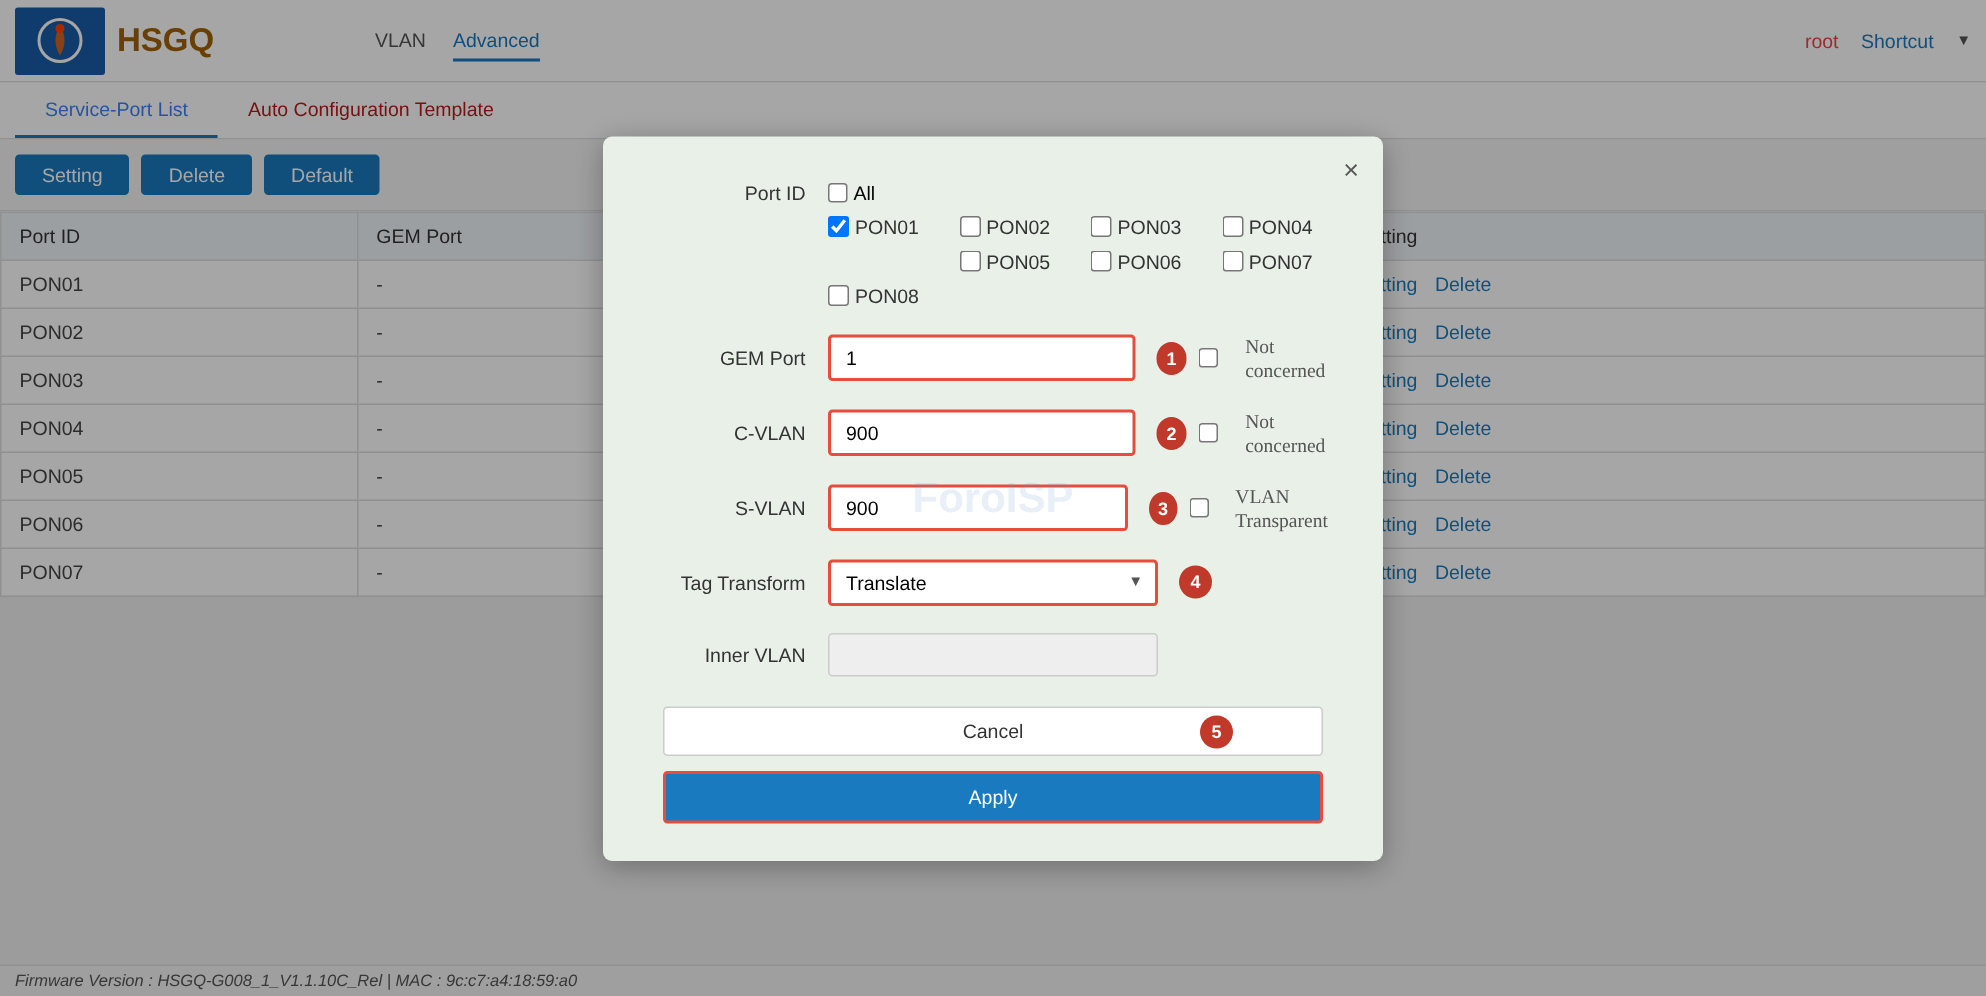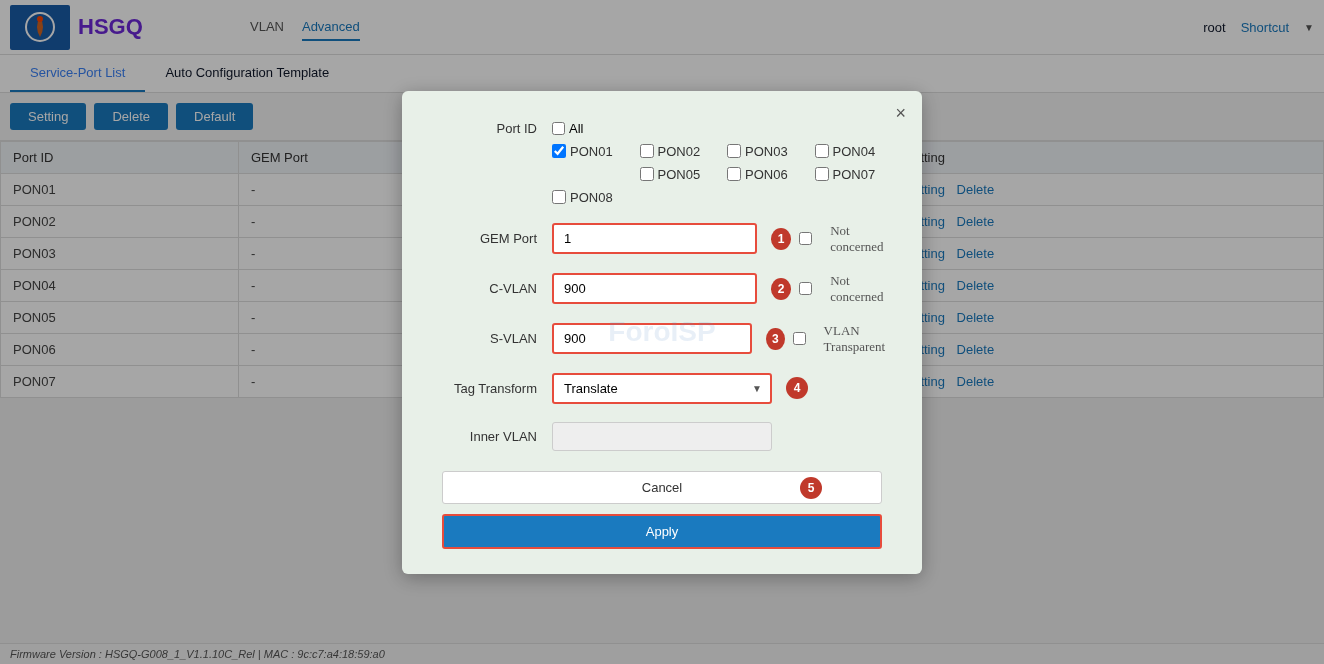--- a/index.html
+++ b/index.html
@@ -16,44 +16,44 @@
     }
     .logo-box {
       width: 60px; height: 45px; background: #1a5ca8;
       display: flex; align-items: center; justify-content: center;
       margin-right: 8px; border-radius: 2px;
     }
     .logo-icon {
       width: 36px; height: 36px;
     }
     .logo-text {
-      color: #6d28d9; font-size: 22px; font-weight: bold;
+      color: #a16207; font-size: 22px; font-weight: bold;
     }
     .nav-items {
       display: flex; gap: 18px; margin-left: 20px; flex: 1;
     }
     .nav-item {
       color: #555; cursor: pointer; padding: 5px 0;
       border-bottom: 2px solid transparent;
     }
     .nav-item.active { color: #1a7abf; border-bottom-color: #1a7abf; }
     .nav-right {
       display: flex; align-items: center; gap: 15px; color: #1a7abf;
     }
     .nav-right .shortcut { color: #1a7abf; cursor: pointer; }
-    .nav-right .user { color: #0f172a; }
+    .nav-right .user { color: #ef4444; }
     .nav-right .arrow { font-size: 10px; color: #555; cursor: pointer; }
 
     
     .sub-tabs {
       display: flex; background: #fff; border-bottom: 1px solid #ddd;
       padding: 0 10px;
     }
     .sub-tab {
-      padding: 10px 20px; cursor: pointer; color: #0f172a; border-bottom: 2px solid transparent;
+      padding: 10px 20px; cursor: pointer; color: #b91c1c; border-bottom: 2px solid transparent;
     }
     .sub-tab.active { color: #3b82f6; border-bottom-color: #1a7abf; }
 
     
     .toolbar {
       display: flex; gap: 8px; padding: 10px; background: #f5f5f5;
       border-bottom: 1px solid #ddd;
     }
     .btn-action {
       padding: 6px 18px; border: none; border-radius: 3px;

